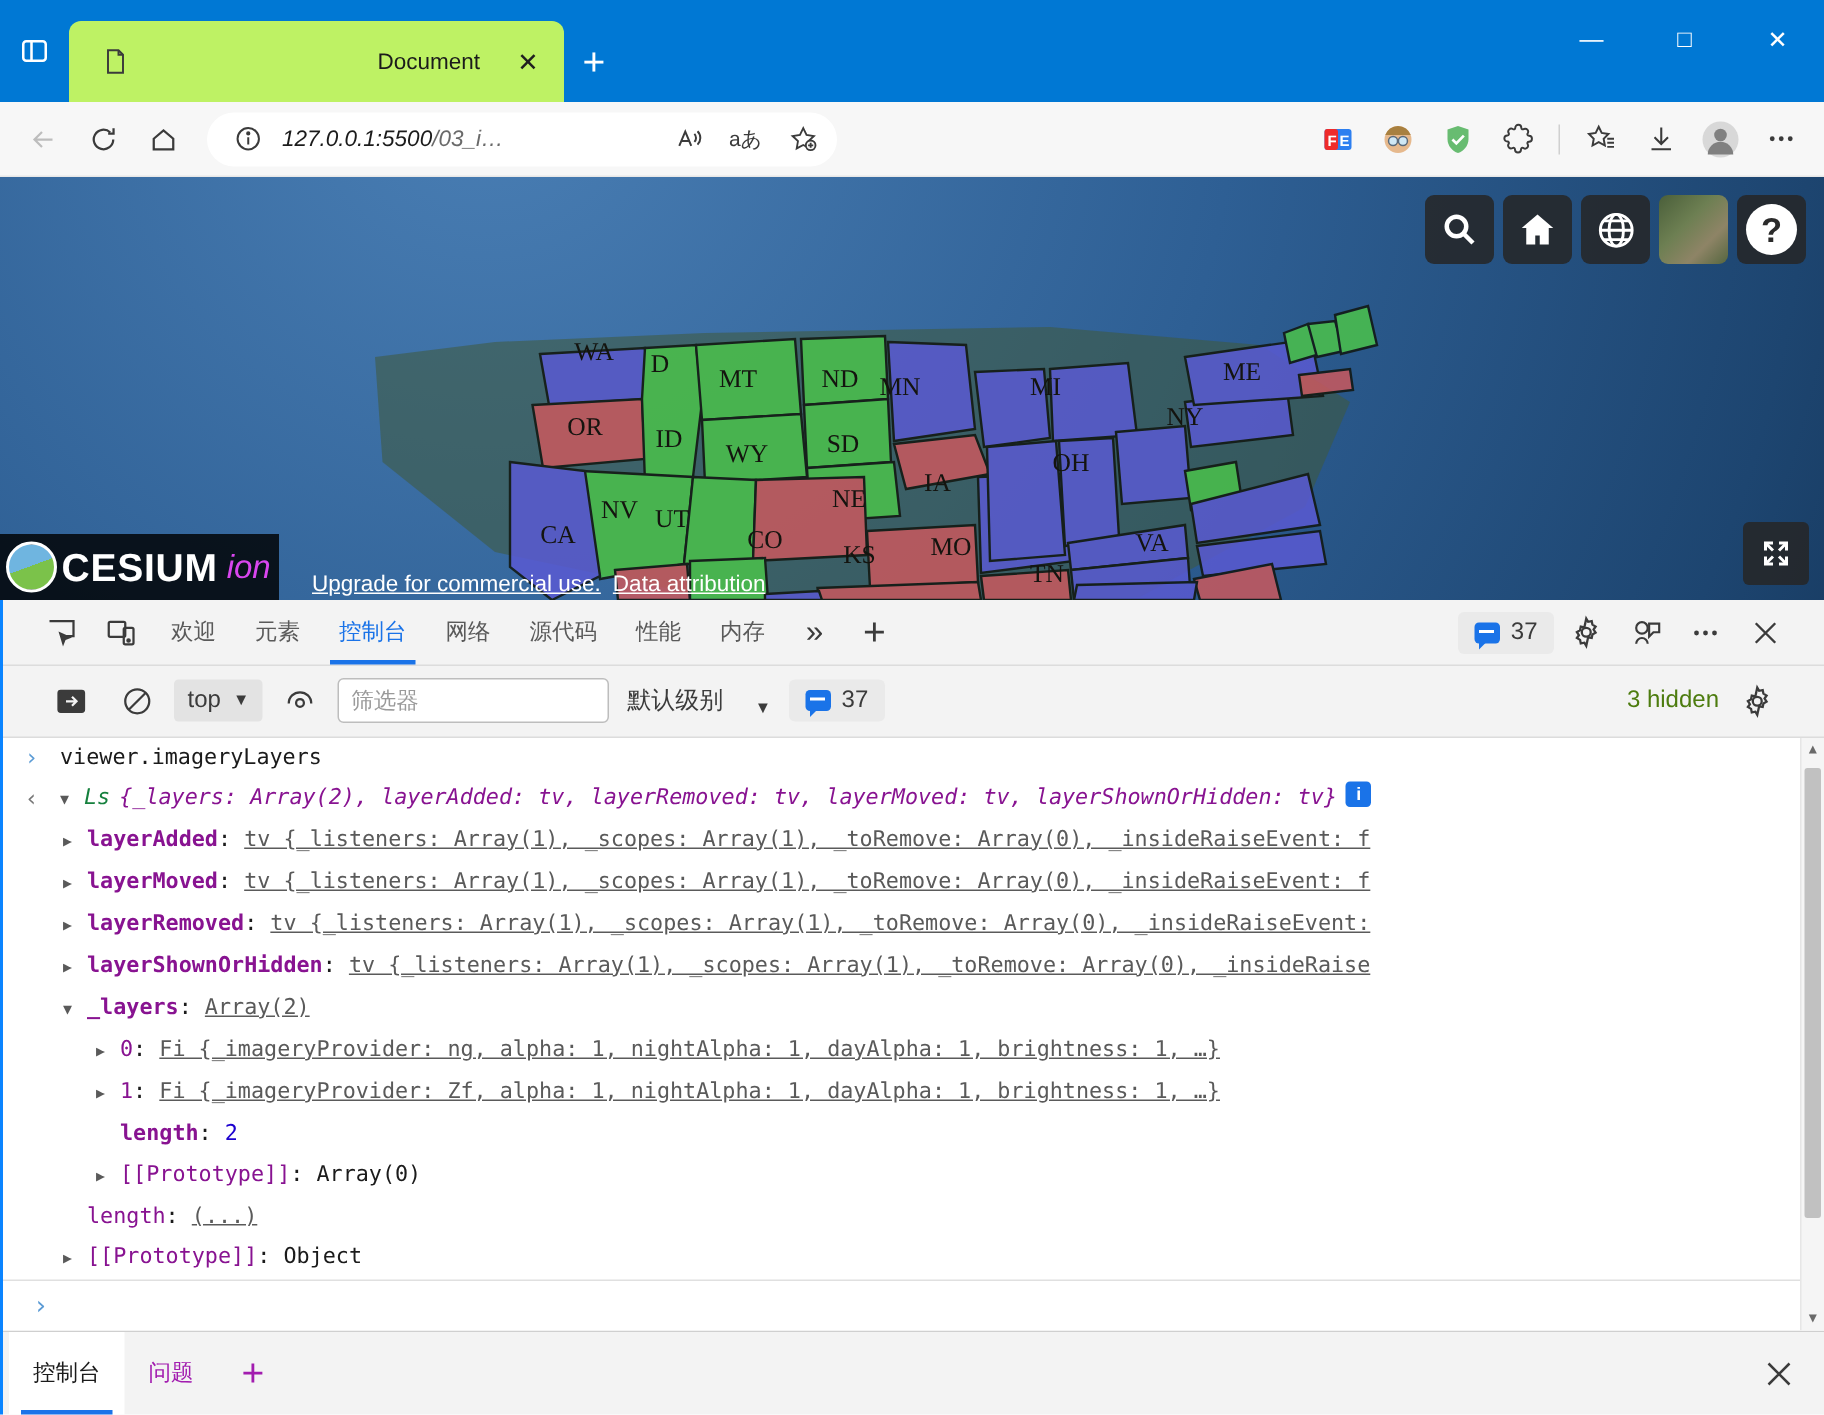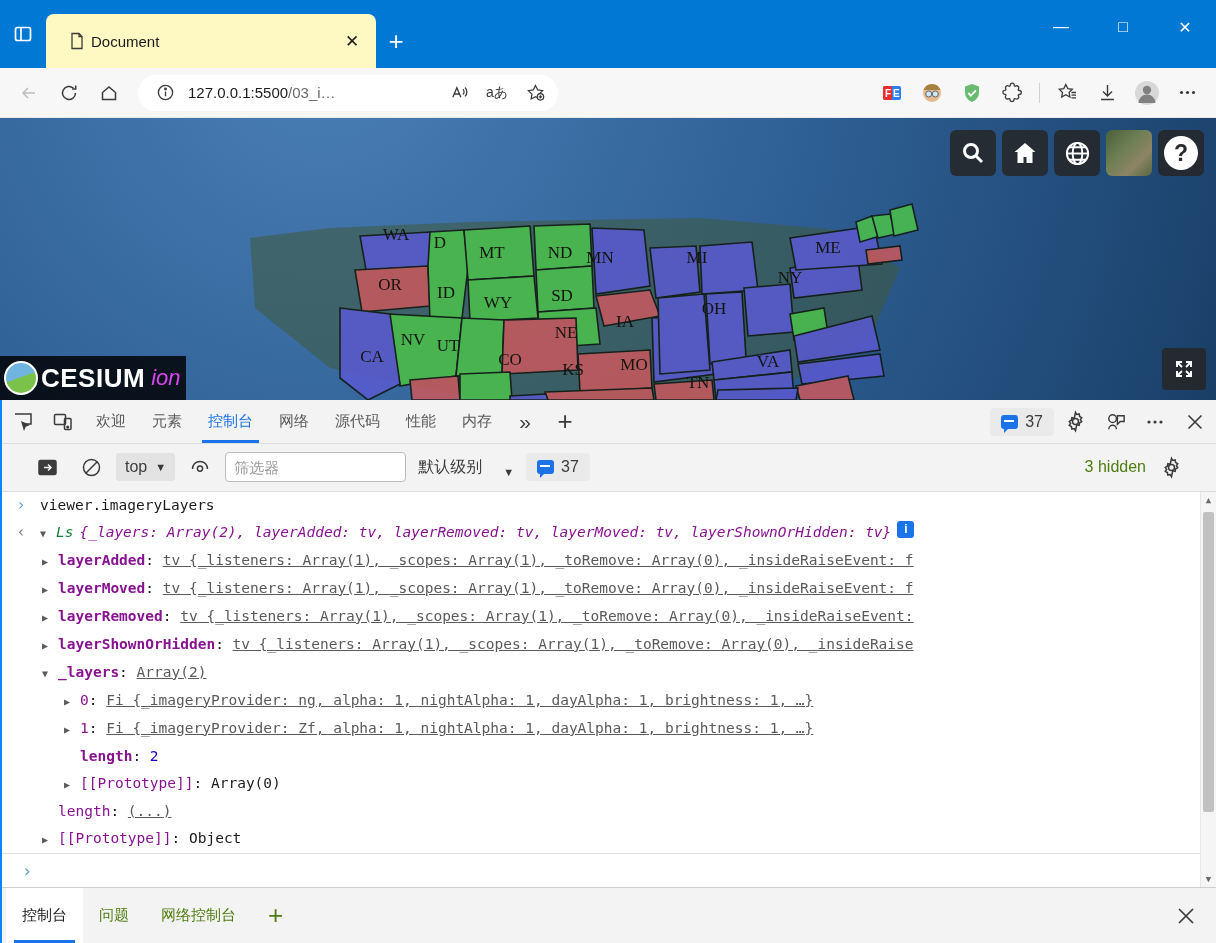--- a/index.html
+++ b/index.html
@@ -14,24 +14,24 @@
     height: 68px; background: #0078d4;
     display: flex; align-items: flex-end; position: relative;
   }
   .tab-strip-icon {
     width: 46px; height: 68px;
     display: flex; align-items: center; justify-content: center;
     flex: 0 0 auto;
   }
   .tab-strip-icon svg { width: 20px; height: 20px; }
   .tab {
-    width: 330px; height: 54px; background: #fef9c3;
+    width: 330px; height: 54px; background: #bef264;
     border-radius: 8px 8px 0 0;
     display: flex; align-items: center; padding: 0 10px 0 22px;
-    gap: 5px; position: relative;
+    gap: 18px; position: relative; text-align: right;
   }
   .tab .fav { width: 18px; height: 18px; flex: 0 0 auto; }
   .tab .title {
     font-size: 15px; color: #1b1b1b; flex: 1 1 auto;
     white-space: nowrap; overflow: hidden; text-overflow: ellipsis;
   }
   .tab .closex {
     width: 28px; height: 28px; border-radius: 4px; flex: 0 0 auto;
     display: flex; align-items: center; justify-content: center;
     color: #202020; font-size: 17px; line-height: 1;
@@ -60,21 +60,21 @@
     color: #3b3b3b;
   }
   .navbtn.disabled { color: #bdbdbd; }
   .omnibox {
     flex: 0 0 auto; width: 420px; height: 36px; background: #fff;
     border-radius: 18px; display: flex; align-items: center;
     padding: 0 8px 0 12px; gap: 8px; margin-left: 8px;
   }
   .omnibox .url {
     flex: 1 1 auto; font-size: 15px; color: #1b1b1b;
-    white-space: nowrap; overflow: hidden;
+    white-space: nowrap; overflow: hidden; font-style: italic;
   }
   .omnibox .url .dim { color: #6a6a6a; }
   .omni-ic {
     width: 30px; height: 30px; flex: 0 0 auto;
     display: flex; align-items: center; justify-content: center;
     color: #3b3b3b; font-size: 14px;
   }
   .ext-area {
     display: flex; align-items: center; gap: 2px; margin-left: auto;
   }
@@ -151,21 +151,21 @@
   }
 
   
   .devtools {
     position: absolute; left: 0; top: 400px; right: 0; bottom: 0;
     background: #fff; border-left: 2px solid #0a84ff;
     display: flex; flex-direction: column;
   }
   .dt-tabbar {
     height: 44px; background: #f3f3f3; border-bottom: 1px solid #dcdcdc;
-    display: flex; align-items: center; padding: 0 2px; gap: 2px;
+    display: flex; align-items: center; padding: 0 20px; gap: 2px;
   }
   .dt-iconbtn {
     width: 38px; height: 38px; border-radius: 4px; flex: 0 0 auto;
     display: flex; align-items: center; justify-content: center;
     color: #3b3b3b;
   }
   .dt-tab {
     height: 43px; padding: 0 12px; display: flex; align-items: center;
     font-size: 15px; color: #5a5a5a; position: relative; flex: 0 0 auto;
   }
@@ -264,21 +264,21 @@
     position: absolute; left: 2px; right: 2px; top: 20px; height: 300px;
     background: #c1c1c1; border-radius: 2px;
   }
 
   .drawer {
     height: 56px; background: #f3f3f3; border-top: 1px solid #cfcfcf;
     display: flex; align-items: center; padding: 0 4px;
   }
   .dr-tab {
     height: 55px; padding: 0 16px; display: flex; align-items: center;
-    font-size: 15px; color: #4d7c0f; position: relative;
+    font-size: 15px; color: #a21caf; position: relative;
   }
   .dr-tab.active { color: #1b1b1b; background: #fff; }
   .dr-tab.active::after {
     content: ""; position: absolute; left: 8px; right: 8px; bottom: 0;
     height: 3px; background: #1a73e8;
   }
   .dr-close { margin-left: auto; padding-right: 14px; color: #3b3b3b; }
   svg { display: block; }
 </style>
 </head>
@@ -560,20 +560,24 @@
     </div>
     <div class="gbtn help">
       <span>?</span>
     </div>
   </div>
 
   <div class="cesium-logo">
     <span class="mark"></span>
     <span class="wordmark">CESIUM</span>
     <span class="ionmark">ion</span>
+  </div>
+  <div class="credits">
+    <a href="#">Upgrade for commercial use.</a>
+    <a href="#">Data attribution</a>
   </div>
 
   <div class="fullscreen-btn">
     <span>
       <svg width="26" height="26" viewBox="0 0 26 26" fill="none" stroke="#fff" stroke-width="2">
         <path d="M11 6H6v5M15 6h5v5M11 20H6v-5M15 20h5v-5"></path>
         <path d="M6 6l5 5M20 6l-5 5M6 20l5-5M20 20l-5-5"></path>
       </svg>
     </span>
   </div>
@@ -766,21 +770,20 @@
     <div class="vscroll">
       <div class="up">▲</div>
       <div class="thumb-bar"></div>
       <div class="dn" style="position:absolute;bottom:0;left:0;right:0;">▼</div>
     </div>
   </div>
 
   <div class="drawer">
     <div class="dr-tab active">控制台</div>
     <div class="dr-tab">问题</div>
-    <div class="dr-tab">网络控制台</div>
     <div class="dr-tab" style="font-size:26px;font-weight:300;">+</div>
     <div class="dr-close">
       <svg width="24" height="24" viewBox="0 0 24 24" fill="none" stroke="currentColor" stroke-width="1.7">
         <path d="M5 5l14 14M19 5L5 19"></path>
       </svg>
     </div>
   </div>
 </div>
 
 </body></html>

